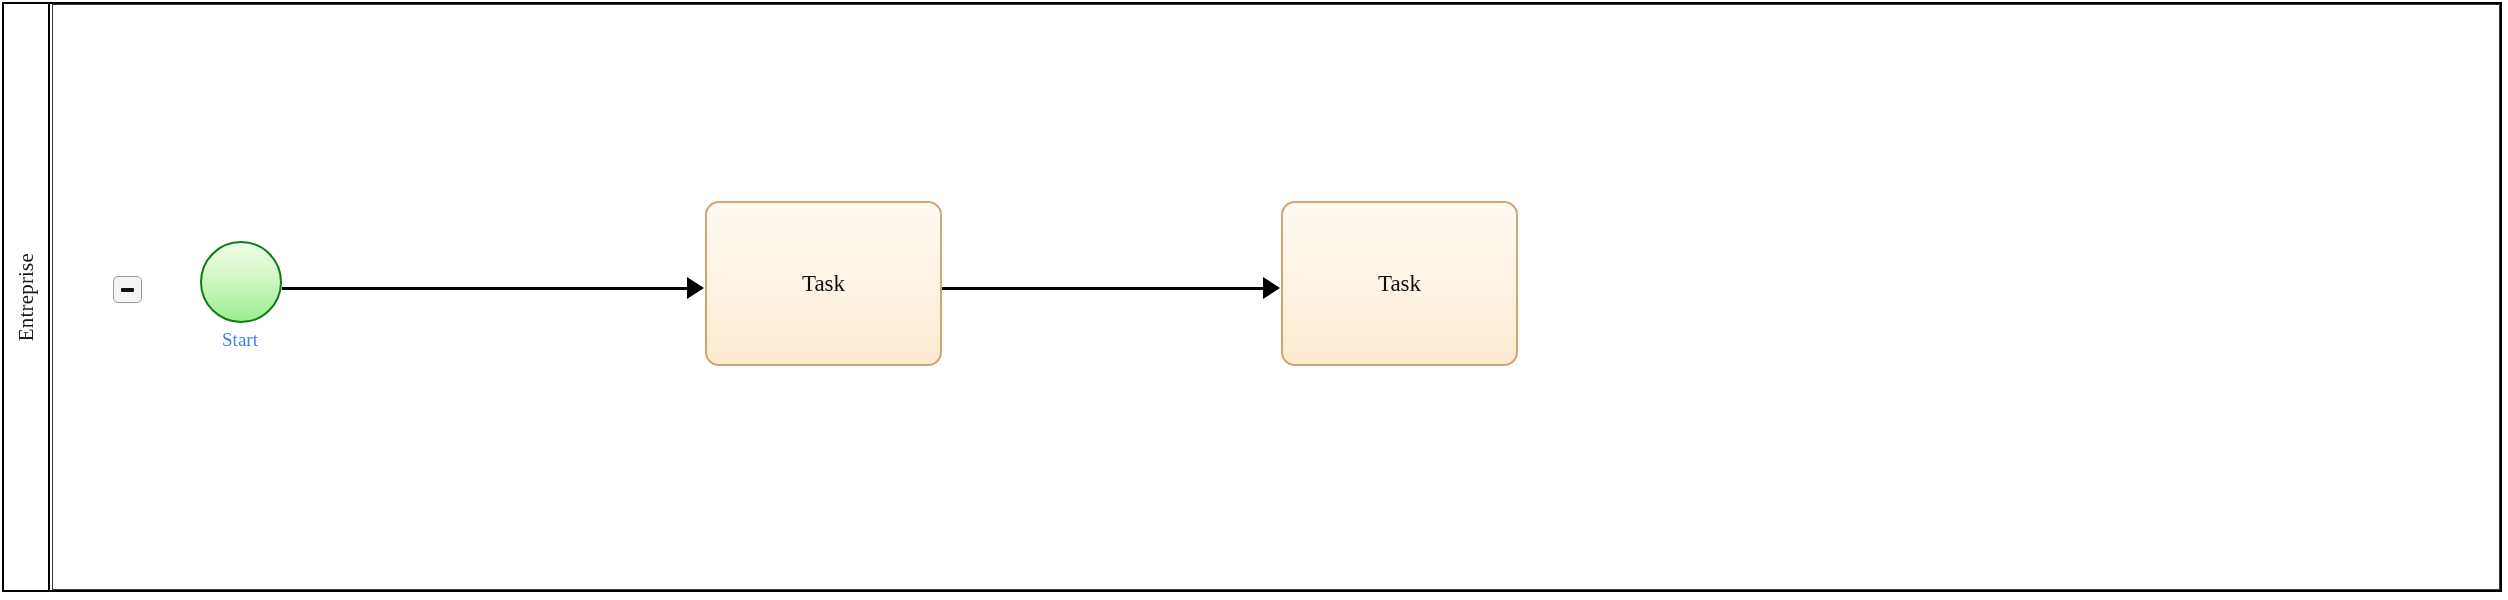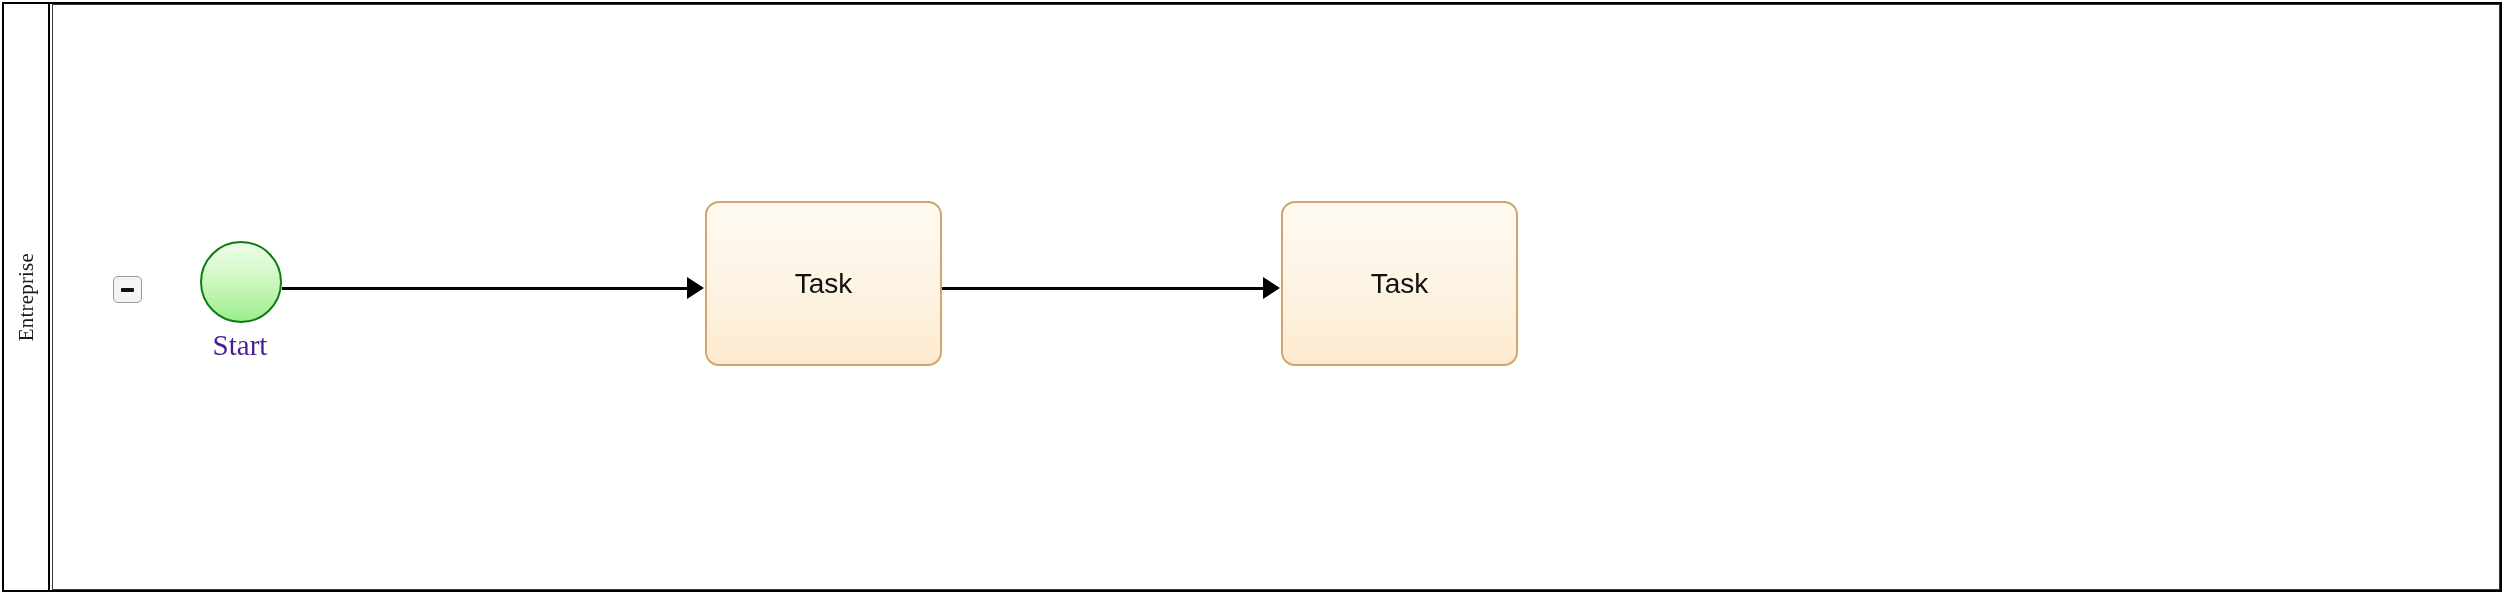--- a/index.html
+++ b/index.html
@@ -108,41 +108,41 @@
     background: linear-gradient(to bottom, #edfde8 0%, #d6f8c8 40%, #9bee8e 100%);
   }
 
   .start-label {
     position: absolute;
     left: 87px;
     top: 324px;
     width: 200px;
     text-align: center;
     font-family: "Liberation Serif", "DejaVu Serif", serif;
-    font-size: 29px;
-    color: #4c1d95;
+    font-size: 19px;
+    color: #3b82f6;
     white-space: nowrap;
   }
 
   
   .task {
     position: absolute;
     box-sizing: border-box;
     width: 237px;
     height: 165px;
     border: 2px solid #d4a46c;
     border-radius: 14px;
     background: linear-gradient(to bottom, #fefaf2 0%, #fdf3e3 55%, #fceacf 100%);
     display: flex;
     align-items: center;
     justify-content: center;
   }
   .task-label {
-    font-family: Liberation Sans, sans-serif;
-    font-size: 28px;
+    font-family: Liberation Serif, serif;
+    font-size: 23px;
     color: #111111;
     white-space: nowrap;
   }
 
   #task-1 { left: 652px; top: 196px; }
   #task-2 { left: 1228px; top: 196px; }
 
   
   .flow {
     position: absolute;

